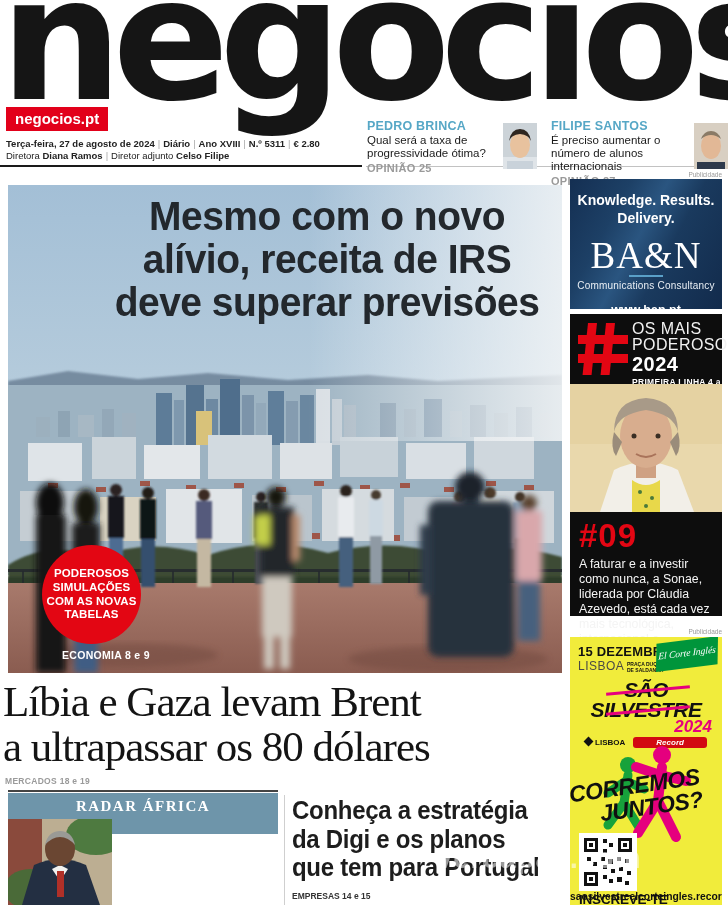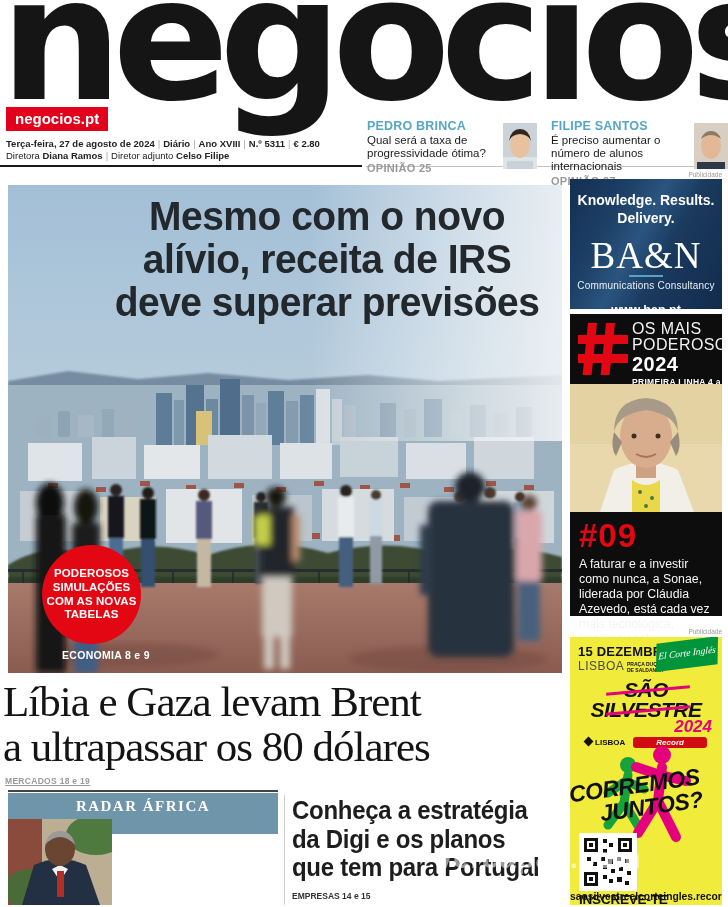--- a/index.html
+++ b/index.html
@@ -40,21 +40,21 @@
   .hero-credit{position:absolute;right:1px;top:3px;writing-mode:vertical-rl;transform:rotate(180deg);
         font-size:6.5px;color:#5a6066;letter-spacing:.3px;}
   .badge{position:absolute;left:34px;top:360px;width:99px;height:99px;border-radius:50%;
         background:#e30613;color:#fff;display:flex;flex-direction:column;justify-content:center;
         text-align:center;font-weight:700;font-size:11.5px;line-height:1.2;letter-spacing:.1px;}
   .hero-ref{position:absolute;left:54px;top:464px;color:#fff;font-weight:700;font-size:10.5px;letter-spacing:.3px;}
 
   
   .brent{position:absolute;left:3px;top:680px;width:560px;font-family:"Liberation Serif",serif;
         font-weight:400;font-size:43px;line-height:1.04;color:#141414;letter-spacing:-1px;}
-  .brent-ref{position:absolute;left:5px;top:776px;font-size:8.5px;font-weight:700;color:#9a9a9a;letter-spacing:.3px;text-decoration:underline;}
+  .brent-ref{position:absolute;left:5px;top:776px;font-size:8.5px;font-weight:700;color:#9a9a9a;letter-spacing:.3px;}
 
   
   .bot-rule{position:absolute;left:8px;top:790px;width:270px;height:1.5px;background:#444;}
   .col-div{position:absolute;left:284px;top:795px;width:1px;height:110px;background:#cfcfcf;}
   .radar-bar{position:absolute;left:8px;top:793px;width:270px;height:41px;background:#6e95aa;
         color:#fff;font-family:"Liberation Serif",serif;font-weight:700;font-size:15px;
         letter-spacing:1.5px;text-align:center;line-height:27px;}
   .radar-photo{position:absolute;left:8px;top:819px;width:104px;height:86px;overflow:hidden;}
   .radar-box{position:absolute;left:112px;top:819px;width:166px;height:86px;background:#eae8e4;}
   .radar-head{margin-top:9px;text-align:center;font-weight:700;font-size:16px;line-height:1.15;

